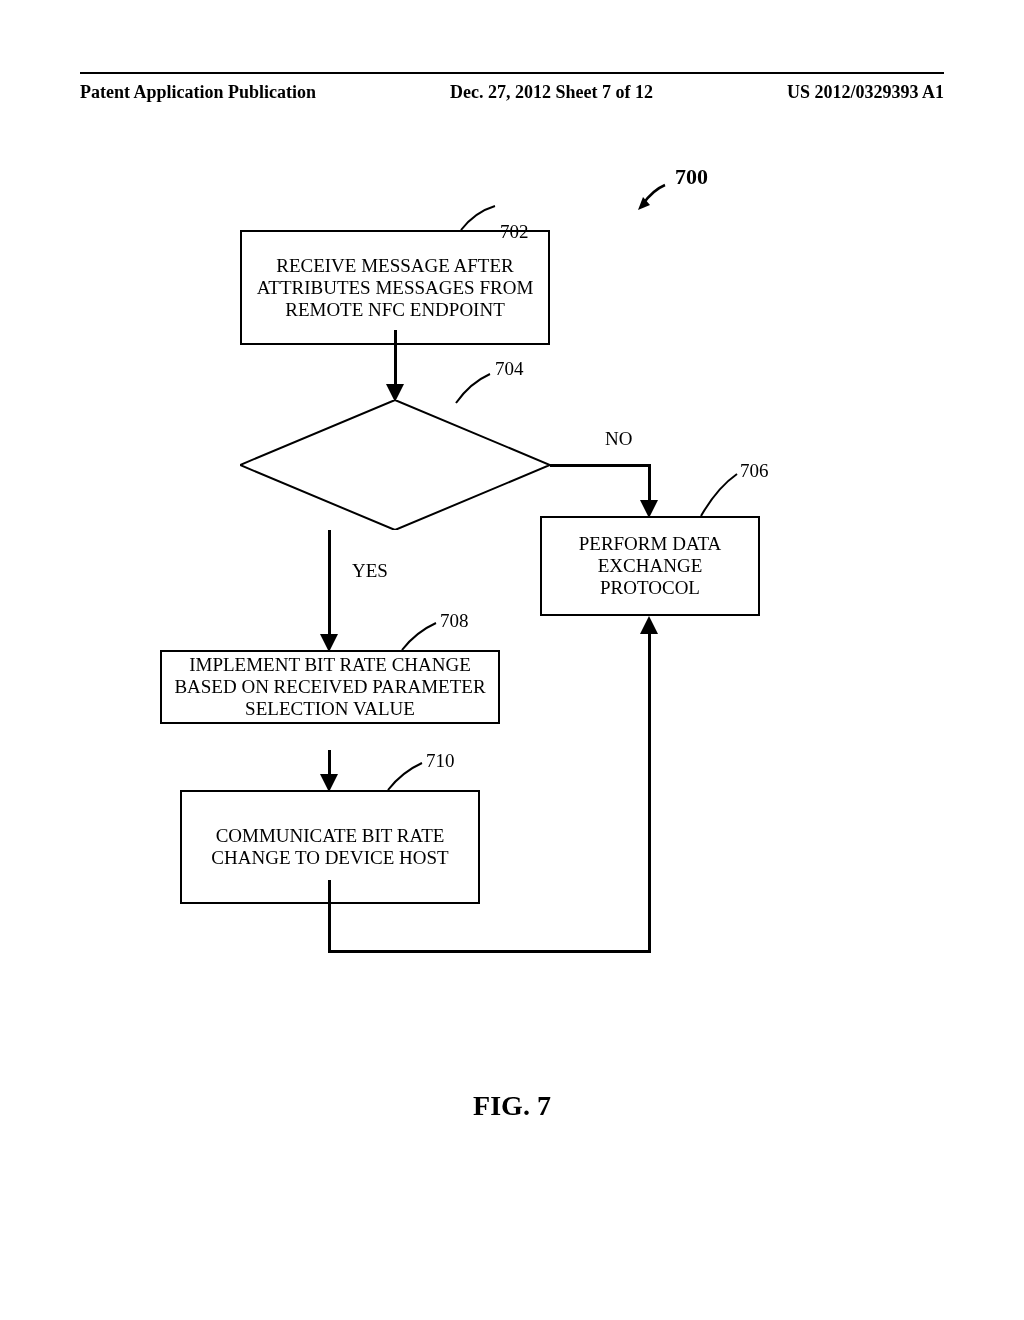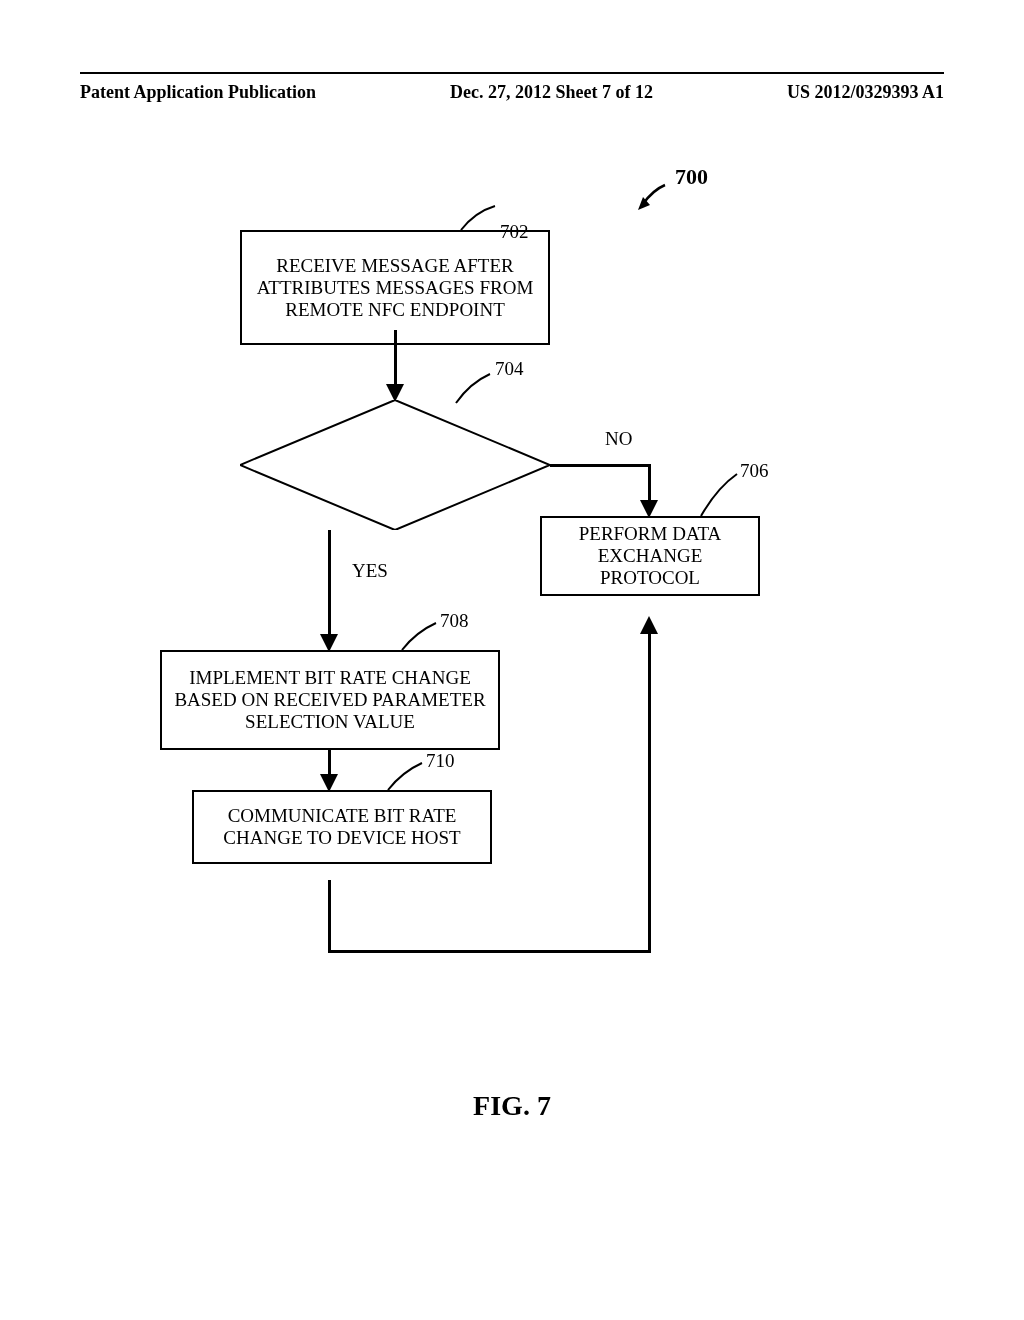--- a/index.html
+++ b/index.html
@@ -65,33 +65,33 @@
     .box-702 {
       top: 60px;
       left: 160px;
       width: 310px;
       height: 115px;
     }
     .box-706 {
       top: 346px;
       left: 460px;
       width: 220px;
-      height: 80px;
+      height: 100px;
     }
     .box-708 {
       top: 480px;
       left: 80px;
       width: 340px;
-      height: 100px;
+      height: 74px;
     }
     .box-710 {
       top: 620px;
-      left: 112px;
+      left: 100px;
       width: 300px;
-      height: 74px;
+      height: 114px;
     }
     .diamond {
       position: absolute;
       top: 230px;
       left: 160px;
       width: 310px;
       height: 130px;
     }
     .diamond-shape {
       position: absolute;

